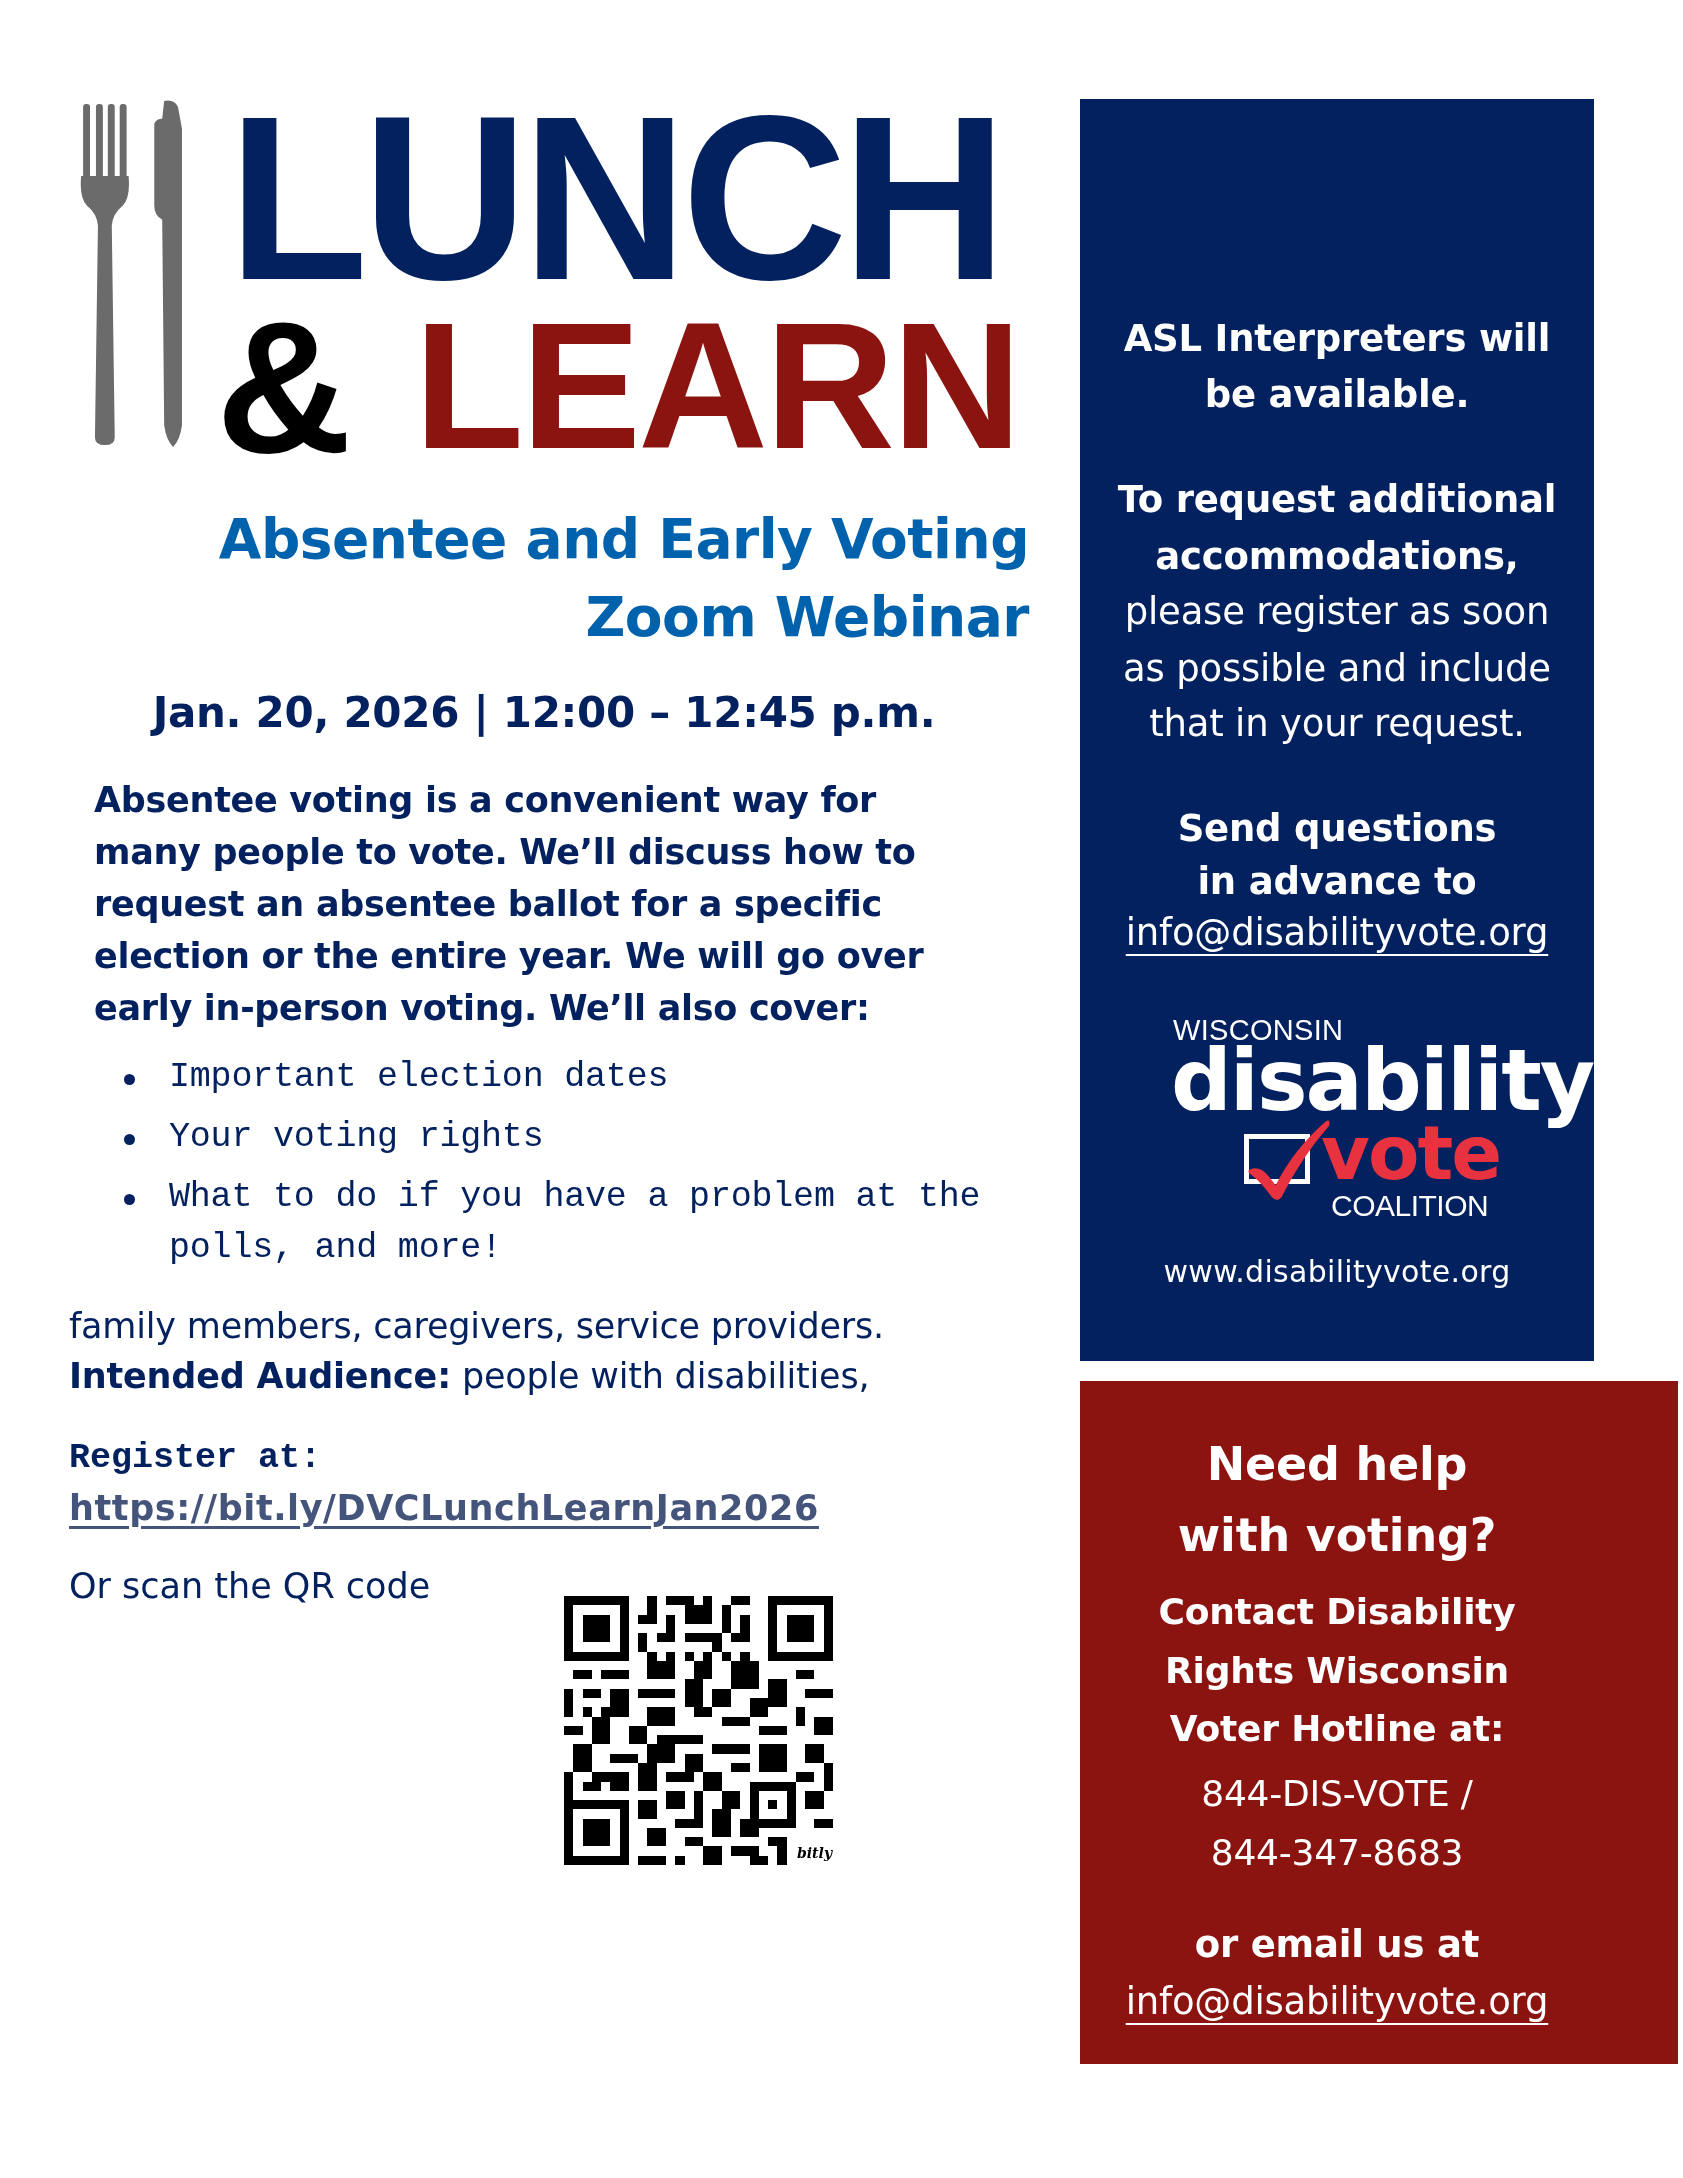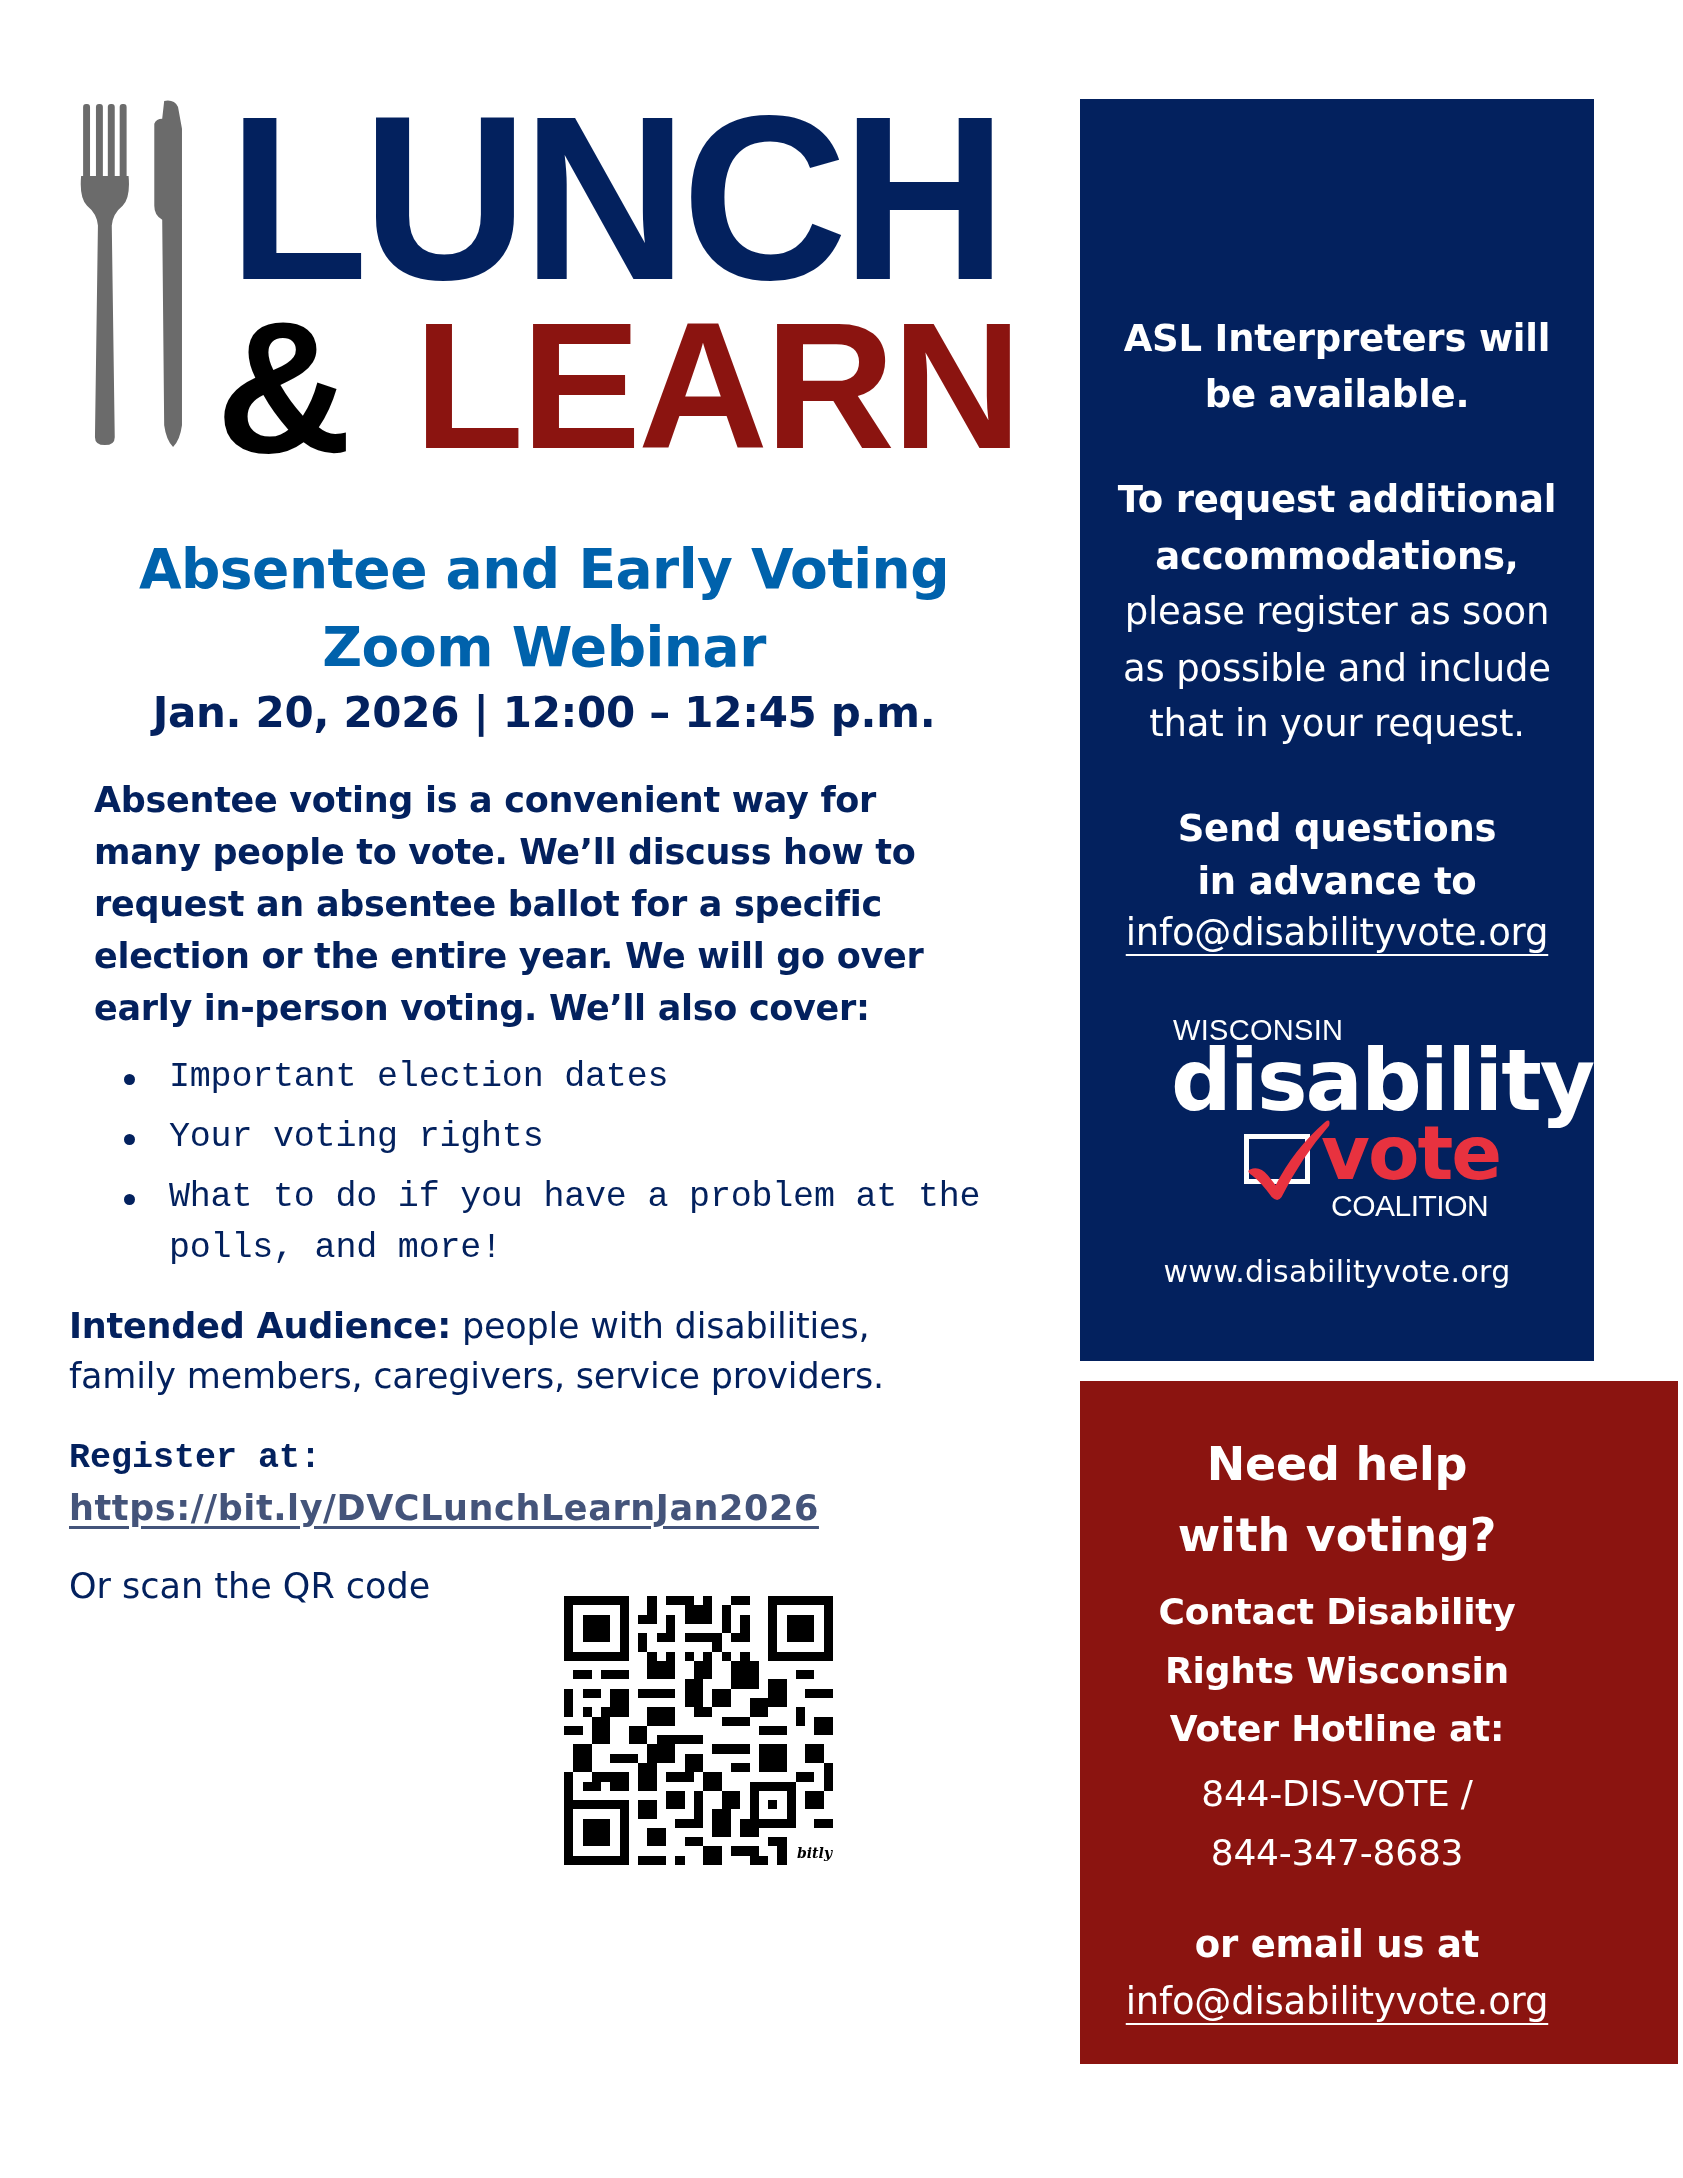--- a/index.html
+++ b/index.html
@@ -5,21 +5,21 @@
   html, body { margin: 0; padding: 0; background: #ffffff; }
   body { width: 1683px; height: 2178px; position: relative; overflow: hidden; font-family: "DejaVu Sans", sans-serif; }
 
   
   .logo-lunch { position: absolute; left: 228px; top: 81px; font-family: "Liberation Sans", sans-serif; font-weight: 700; font-size: 234px; line-height: 234px; color: #03215E; letter-spacing: -6px; transform: scaleX(0.98); transform-origin: left top; white-space: nowrap; }
   .logo-amp { position: absolute; left: 216px; top: 293px; font-family: "Liberation Sans", sans-serif; font-weight: 700; font-size: 188px; line-height: 188px; color: #000; }
   .logo-learn { position: absolute; left: 414px; top: 296px; font-family: "Liberation Sans", sans-serif; font-weight: 700; font-size: 180px; line-height: 180px; color: #8B1410; letter-spacing: -3px; white-space: nowrap; }
   .cutlery { position: absolute; left: 79px; top: 99px; width: 114px; height: 351px; }
 
   
-  .subtitle { position: absolute; left: 59px; width: 970px; text-align: center; font-family: "DejaVu Sans", sans-serif; font-weight: 700; color: #0062AC; font-size: 55px; line-height: 78px; top: 500px; letter-spacing: -0.5px; margin-top: 30px; }
+  .subtitle { position: absolute; left: 59px; width: 970px; text-align: right; font-family: "DejaVu Sans", sans-serif; font-weight: 700; color: #0062AC; font-size: 55px; line-height: 78px; top: 500px; letter-spacing: -0.5px; }
   .date { position: absolute; left: 59px; width: 970px; text-align: center; top: 685px; font-weight: 700; color: #03215E; font-size: 42px; line-height: 55px; letter-spacing: -0.3px; }
 
   .para { position: absolute; left: 94px; top: 774px; width: 950px; font-weight: 700; color: #03215E; font-size: 35px; line-height: 52px; letter-spacing: -0.3px; }
   .bullets { position: absolute; left: 119px; top: 1052px; width: 931px; margin: 0; padding: 0; list-style: none; color: #03215E; font-size: 35px; line-height: 51px; letter-spacing: -0.2px; }
   .bullets li { position: relative; padding-left: 50px; margin-bottom: 9px; font-family: Liberation Mono, monospace; }
   .bullets li .dot { position: absolute; left: 5px; top: 22px; width: 11px; height: 11px; border-radius: 50%; background: #03215E; }
 
   .audience { position: absolute; left: 69px; top: 1301px; width: 970px; color: #03215E; font-size: 35px; line-height: 50px; letter-spacing: -0.2px; }
   .audience b { font-weight: 700; }
   .register-label { position: absolute; left: 69px; top: 1433px; font-weight: 700; color: #03215E; font-size: 35px; line-height: 50px; font-family: Liberation Mono, monospace; }
@@ -77,22 +77,22 @@
   <div>early in-person voting.  We’ll also cover:</div>
 </div>
 
 <ul class="bullets">
   <li><span class="dot"></span><span>Important election dates</span></li>
   <li><span class="dot"></span><span>Your voting rights</span></li>
   <li><span class="dot"></span><span>What to do if you have a problem at the polls, and more!</span></li>
 </ul>
 
 <div class="audience">
+  <div>family members, caregivers, service providers.</div>
   <div><b>Intended Audience:</b><span> people with disabilities,</span></div>
-  <div>family members, caregivers, service providers.</div>
 </div>
 
 <div class="register-label">Register at:</div>
 <a class="register-link">https://bit.ly/DVCLunchLearnJan2026</a>
 <div class="scan">Or scan the QR code</div>
 
 <svg class="qr" viewBox="0 0 29 29" shape-rendering="crispEdges" xmlns="http://www.w3.org/2000/svg">
   <rect width="29" height="29" fill="#fff"></rect>
   <g fill="#000">
 

